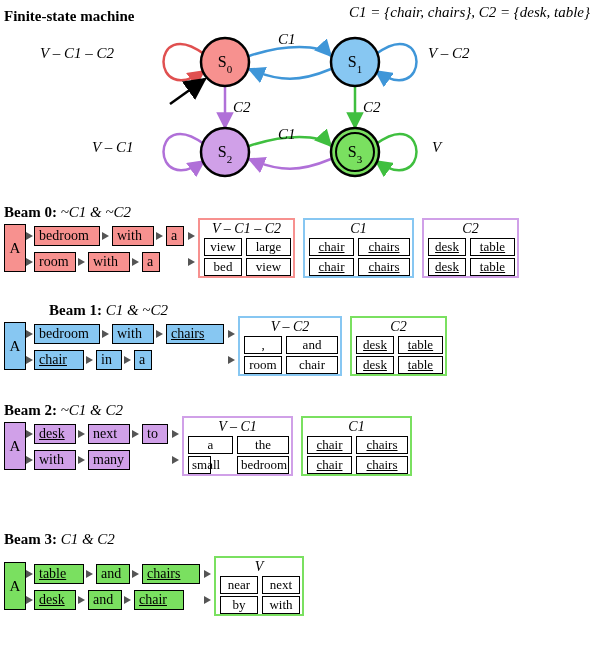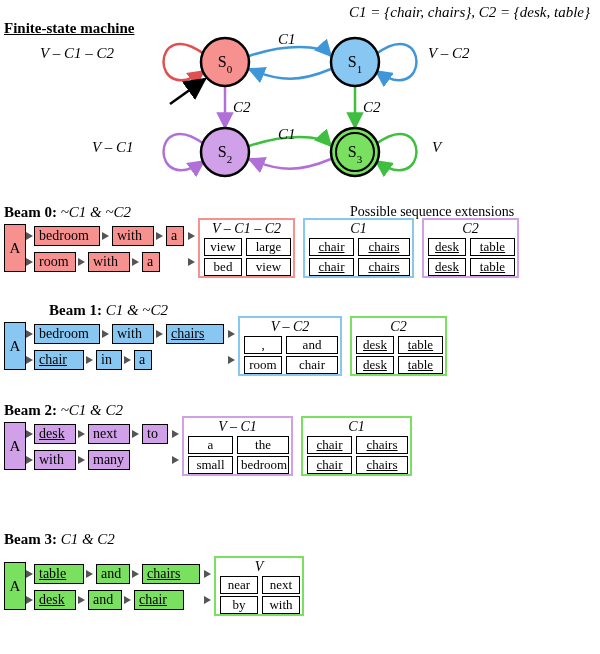--- a/index.html
+++ b/index.html
@@ -10,24 +10,23 @@
     color: #000;
     background: #fff;
   }
   .page {
     position: relative;
     width: 600px;
     height: 654px;
   }
   .title {
     position: absolute;
-    top: 20px;
+    top: 8px;
     left: 4px;
     font-weight: bold;
-    text-decoration: underline;
   }
   .key {
     position: absolute;
     top: 4px;
     right: 10px;
     font-style: italic;
   }
   svg.fsm {
     position: absolute;
     top: 24px;
@@ -174,21 +173,20 @@
   <text x="278" y="20" font-style="italic" font-size="15">C1</text>
   <text x="428" y="34" font-style="italic" font-size="15">V – C2</text>
   <text x="40" y="34" font-style="italic" font-size="15">V – C1 – C2</text>
   <text x="233" y="88" font-style="italic" font-size="15">C2</text>
   <text x="363" y="88" font-style="italic" font-size="15">C2</text>
   <text x="278" y="115" font-style="italic" font-size="15">C1</text>
   <text x="92" y="128" font-style="italic" font-size="15">V – C1</text>
   <text x="432" y="128" font-style="italic" font-size="15">V</text>
 </svg>
 
-<div class="ext-title" style="left:350px; top:204px;">Possible sequence extensions</div>
 
 <div id="beams">
       <div class="section-label" style="left: 4px; top: 204px;"><span>Beam 0:</span> <span class="cond">~C1 &amp; ~C2</span></div>
       <div class="start red" style="left: 4px; top: 224px; height: 48px;">A</div>
       <div class="arr" style="left: 26px; top: 232px;"></div>
       <div class="tok red" style="left: 34px; top: 226px; width: 66px;">bedroom</div>
       <div class="arr" style="left: 102px; top: 232px;"></div>
       <div class="tok red" style="left: 112px; top: 226px; width: 42px;">with</div>
       <div class="arr" style="left: 156px; top: 232px;"></div>
       <div class="tok red" style="left: 166px; top: 226px; width: 18px;">a</div>
@@ -262,21 +260,21 @@
       <div class="arr" style="left: 26px; top: 456px;"></div>
       <div class="tok purple" style="left: 34px; top: 450px; width: 42px;">with</div>
       <div class="arr" style="left: 78px; top: 456px;"></div>
       <div class="tok purple" style="left: 88px; top: 450px; width: 42px;">many</div>
       <div class="arr" style="left: 172px; top: 430px;"></div>
       <div class="arr" style="left: 172px; top: 456px;"></div>
       <div class="ext-box" style="left: 182px; top: 416px; width: 111px; height: 60px; border-color: rgb(208, 160, 232);">
         <div class="hdr">V – C1</div>
         <div class="cell" style="left: 4px; top: 18px; width: 45px;">a</div>
         <div class="cell" style="left: 53px; top: 18px; width: 52px;">the</div>
-        <div class="cell" style="left: 4px; top: 38px; width: 45px;">small</div>
+        <div class="cell" style="left: 4px; top: 38px; width: 23px;">small</div>
         <div class="cell" style="left: 53px; top: 38px; width: 52px;">bedroom</div>
       </div>
       <div class="ext-box" style="left: 301px; top: 416px; width: 111px; height: 60px; border-color: rgb(122, 224, 96);">
         <div class="hdr">C1</div>
         <div class="cell u" style="left: 4px; top: 18px; width: 45px;">chair</div>
         <div class="cell u" style="left: 53px; top: 18px; width: 52px;">chairs</div>
         <div class="cell u" style="left: 4px; top: 38px; width: 45px;">chair</div>
         <div class="cell u" style="left: 53px; top: 38px; width: 52px;">chairs</div>
       </div>
       <div class="section-label" style="left: 4px; top: 531px;"><span>Beam 3:</span> <span class="cond">C1 &amp; C2</span></div>

